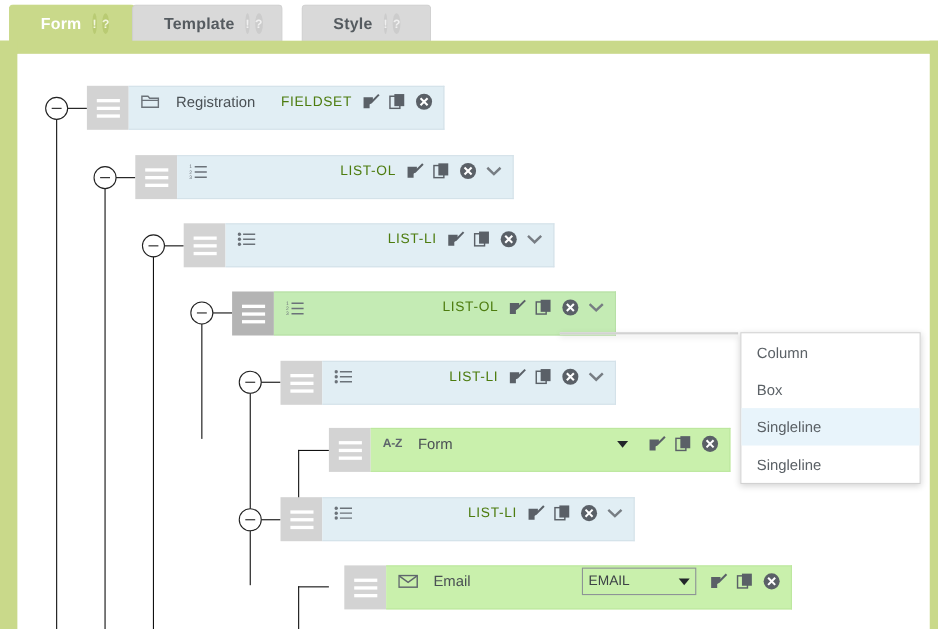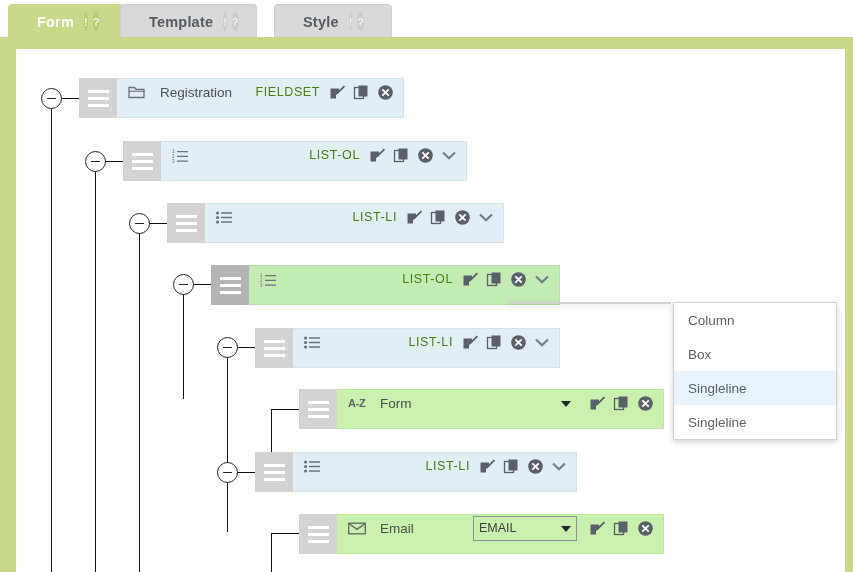--- a/index.html
+++ b/index.html
@@ -549,21 +549,21 @@
         </span>
       </span>
       <span class="chev">
         <svg width="16" height="11" viewBox="0 0 16 11">
             <path d="M2 2.5L8 8.2L14 2.5" fill="none" stroke="#777d83" stroke-width="2.2"></path>
           </svg>
       </span>
     </div>
   </div>
 
-  <div class="node" style="left:283px;top:465px;width:365px;">
+  <div class="node" style="left:297px;top:465px;width:407px;">
     <div class="grip">
         <i></i>
         <i></i>
         <i></i>
       </div>
     <div class="body greenlt">
       <span class="lead-icon">
         <svg width="18" height="13" viewBox="0 0 18 13">
             <rect x="0.7" y="1.2" width="16.6" height="10.6" fill="none" stroke="#5f666c" stroke-width="1.3"></rect>
             <path d="M1.2 1.8L9 7.4l7.8-5.6" fill="none" stroke="#5f666c" stroke-width="1.3"></path>

